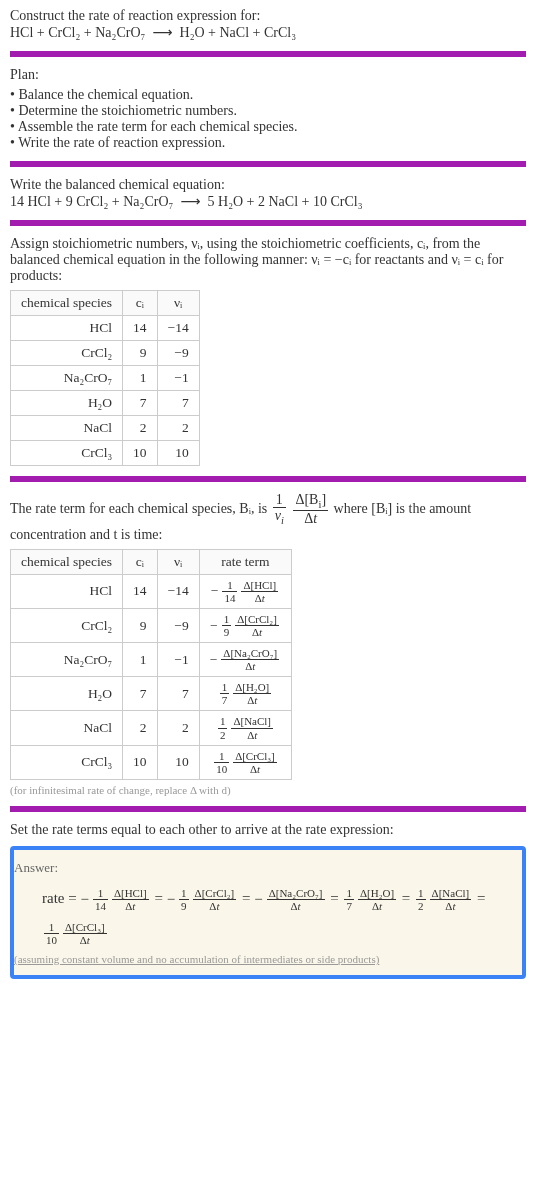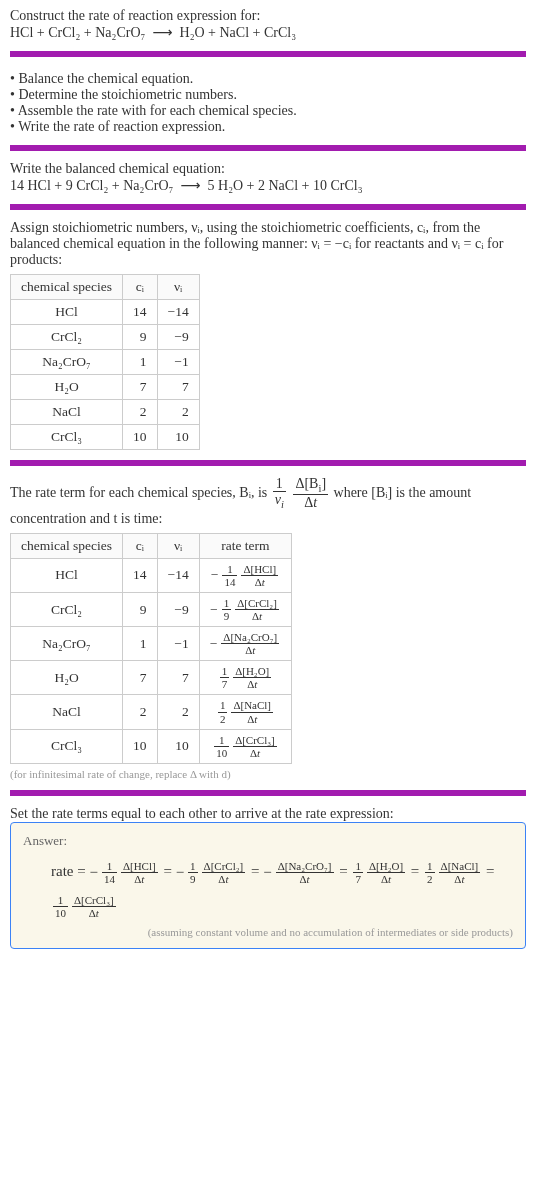--- a/index.html
+++ b/index.html
@@ -41,32 +41,33 @@
     border: 1px solid #ccc;
     padding: 4px 10px;
     text-align: center;
     vertical-align: middle;
     white-space: nowrap;
   }
   table.dt th {
     background: #fafafa;
     font-weight: normal;
   }
-  table.dt td.left, table.dt th.left { text-align: center; }
+  table.dt td.left, table.dt th.left { text-align: right; }
   table.dt td.right { text-align: right; }
   .note {
     font-size: 11px;
     color: #999;
     margin-top: 4px;
   }
   .answer-box {
-    border: 1px solid #3b82f6;
+    border: 4px solid #3b82f6;
     background: #faf7ea;
     border-radius: 4px;
-    padding: 10px 12px;
+    padding: 10px 0;
+    margin-top: 8px;
   }
   .answer-label {
     font-size: 13px;
     color: #666;
     margin-bottom: 6px;
   }
   .rate-expr {
     font-size: 15px;
     padding-left: 28px;
     line-height: 2.2;
@@ -100,24 +101,25 @@
   <div class="section">
     <div>Construct the rate of reaction expression for:</div>
     <div class="eq">
       <span>HCl + CrCl₂ + Na₂CrO₇</span>
       &nbsp;<span>⟶</span>&nbsp;
       <span>H₂O + NaCl + CrCl₃</span>
     </div>
   </div>
 
   <div class="section">
+    <div>Plan:</div>
     <ul class="plan">
       <li>Balance the chemical equation.</li>
       <li>Determine the stoichiometric numbers.</li>
-      <li>Assemble the rate with for each chemical species.</li>
+      <li>Assemble the rate term for each chemical species.</li>
       <li>Write the rate of reaction expression.</li>
     </ul>
   </div>
 
   <div class="section">
     <div>Write the balanced chemical equation:</div>
     <div class="eq">
       <span>14 HCl + 9 CrCl₂ + Na₂CrO₇</span>
       &nbsp;<span>⟶</span>&nbsp;
       <span>5 H₂O + 2 NaCl + 10 CrCl₃</span>
@@ -225,17 +227,17 @@
         </tbody>
     </table>
     <div class="note">(for infinitesimal rate of change, replace Δ with d)</div>
   </div>
 
   <div class="section" style="border-bottom:none;">
     <div>Set the rate terms equal to each other to arrive at the rate expression:</div>
     <div class="answer-box">
       <div class="answer-label">Answer:</div>
       <div class="rate-expr" id="rate-expr">rate = <span class="rate-term"><span class="neg">−</span><span class="frac"><span class="num">1</span><span class="den">14</span></span><span class="frac"><span class="num">Δ[HCl]</span><span class="den">Δ<i>t</i></span></span></span> = <span class="rate-term"><span class="neg">−</span><span class="frac"><span class="num">1</span><span class="den">9</span></span><span class="frac"><span class="num">Δ[CrCl₂]</span><span class="den">Δ<i>t</i></span></span></span> = <span class="rate-term"><span class="neg">−</span><span class="frac"><span class="num">Δ[Na₂CrO₇]</span><span class="den">Δ<i>t</i></span></span></span> = <span class="rate-term"><span class="frac"><span class="num">1</span><span class="den">7</span></span><span class="frac"><span class="num">Δ[H₂O]</span><span class="den">Δ<i>t</i></span></span></span> = <span class="rate-term"><span class="frac"><span class="num">1</span><span class="den">2</span></span><span class="frac"><span class="num">Δ[NaCl]</span><span class="den">Δ<i>t</i></span></span></span> = <span class="rate-term"><span class="frac"><span class="num">1</span><span class="den">10</span></span><span class="frac"><span class="num">Δ[CrCl₃]</span><span class="den">Δ<i>t</i></span></span></span></div>
-      <div class="note" style="text-align:right;">(assuming constant volume and no accumulation of intermediates or side products)</div>
+      <div class="note" style="text-align:left;text-decoration:underline;">(assuming constant volume and no accumulation of intermediates or side products)</div>
     </div>
   </div>
 
 </div>
 
 </body></html>

